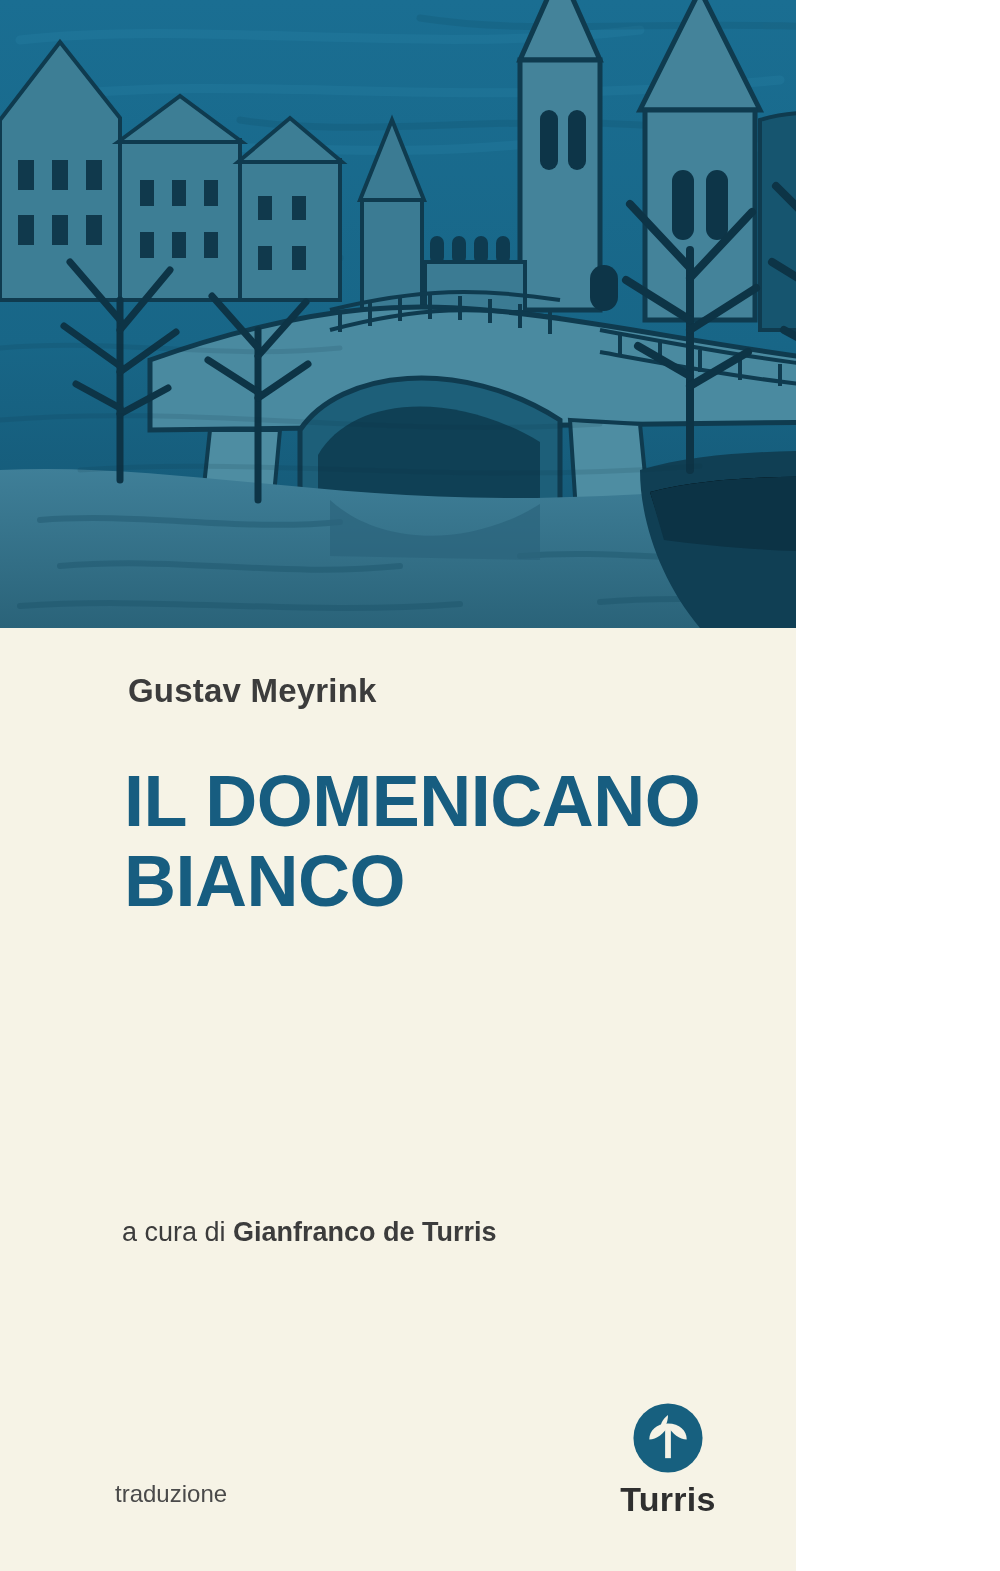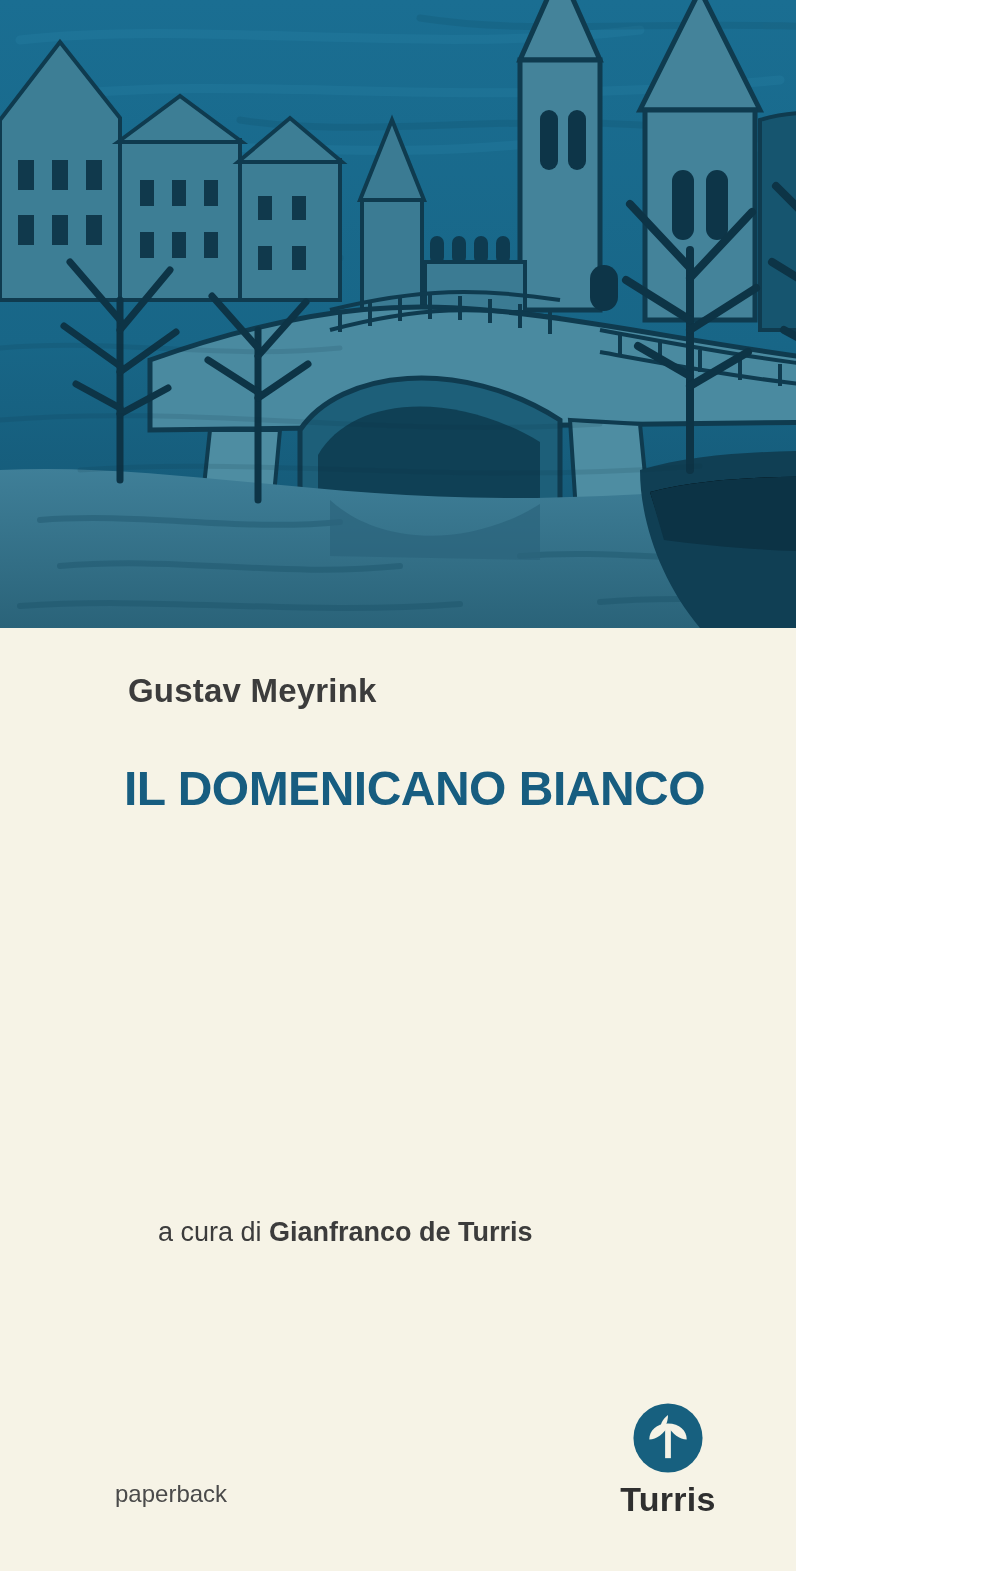--- a/index.html
+++ b/index.html
@@ -38,35 +38,34 @@
     font-size: 33px;
     font-weight: bold;
     color: #3c3c3c;
     letter-spacing: 0.2px;
   }
   .title {
     position: absolute;
     left: 124px;
     top: 762px;
     width: 760px;
-    font-size: 48px;
+    font-size: 72px;
     line-height: 1.11;
     font-weight: bold;
     color: #175d80;
     letter-spacing: -0.5px;
     text-transform: uppercase;
   }
   .credits {
     position: absolute;
     left: 122px;
     top: 1212px;
     font-size: 27px;
     line-height: 1.52;
     color: #3c3c3c;
-    margin-left: 36px;
   }
   .credits .strong {
     font-weight: bold;
   }
   .series {
     position: absolute;
     left: 115px;
     top: 1480px;
     font-size: 24px;
     color: #4a4a4a;
@@ -244,21 +243,21 @@
   </div>
 
   <div class="author">Gustav Meyrink</div>
 
   <div class="title">IL DOMENICANO BIANCO</div>
 
   <div class="credits">
     <div><span>a cura di </span><span class="strong">Gianfranco de Turris</span></div>
   </div>
 
-  <div class="series">paperback</div>
+  <div class="series">traduzione</div>
 
   <div class="publisher">
     <svg class="pub-mark" viewBox="0 0 100 100">
       <circle cx="50" cy="50" r="48" fill="#17607f"></circle>
       <rect x="46" y="34" width="8" height="44" fill="#f6f3e6"></rect>
       <path d="M50 30 C34 30 24 40 24 52 C34 52 44 44 50 34 Z" fill="#f6f3e6"></path>
       <path d="M50 30 C66 30 76 40 76 52 C66 52 56 44 50 34 Z" fill="#f6f3e6"></path>
       <path d="M50 18 C42 24 38 32 40 40 C46 36 50 28 50 18 Z" fill="#f6f3e6"></path>
     </svg>
     <div class="pub-name">Turris</div>

